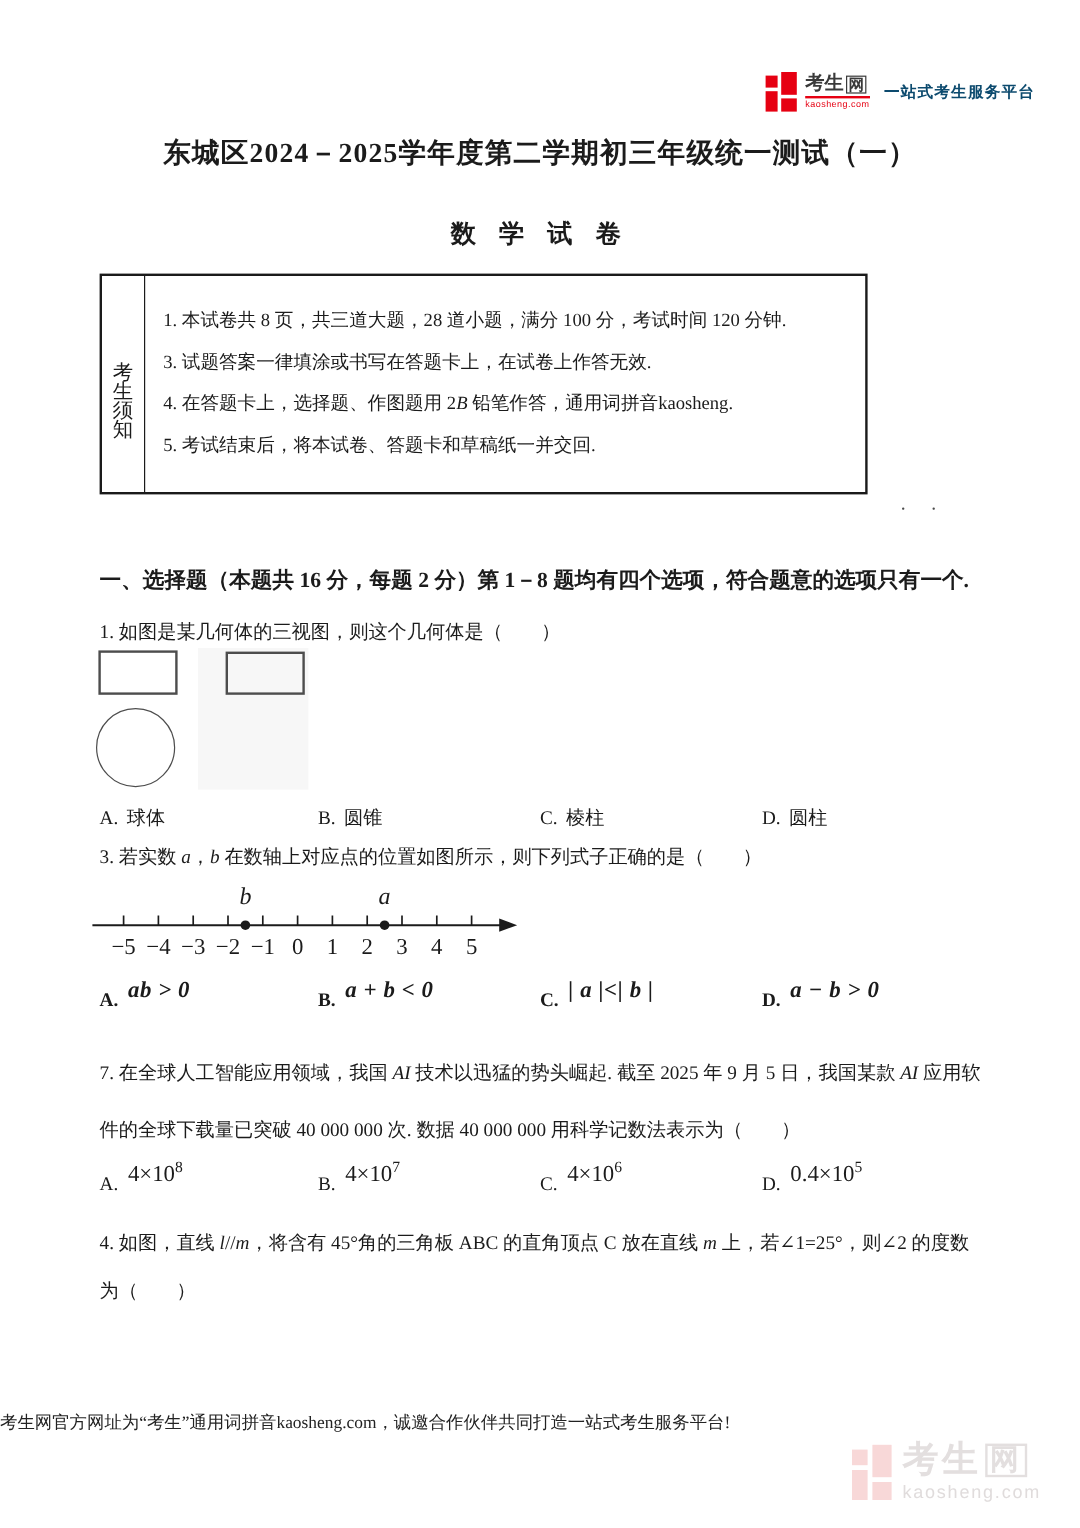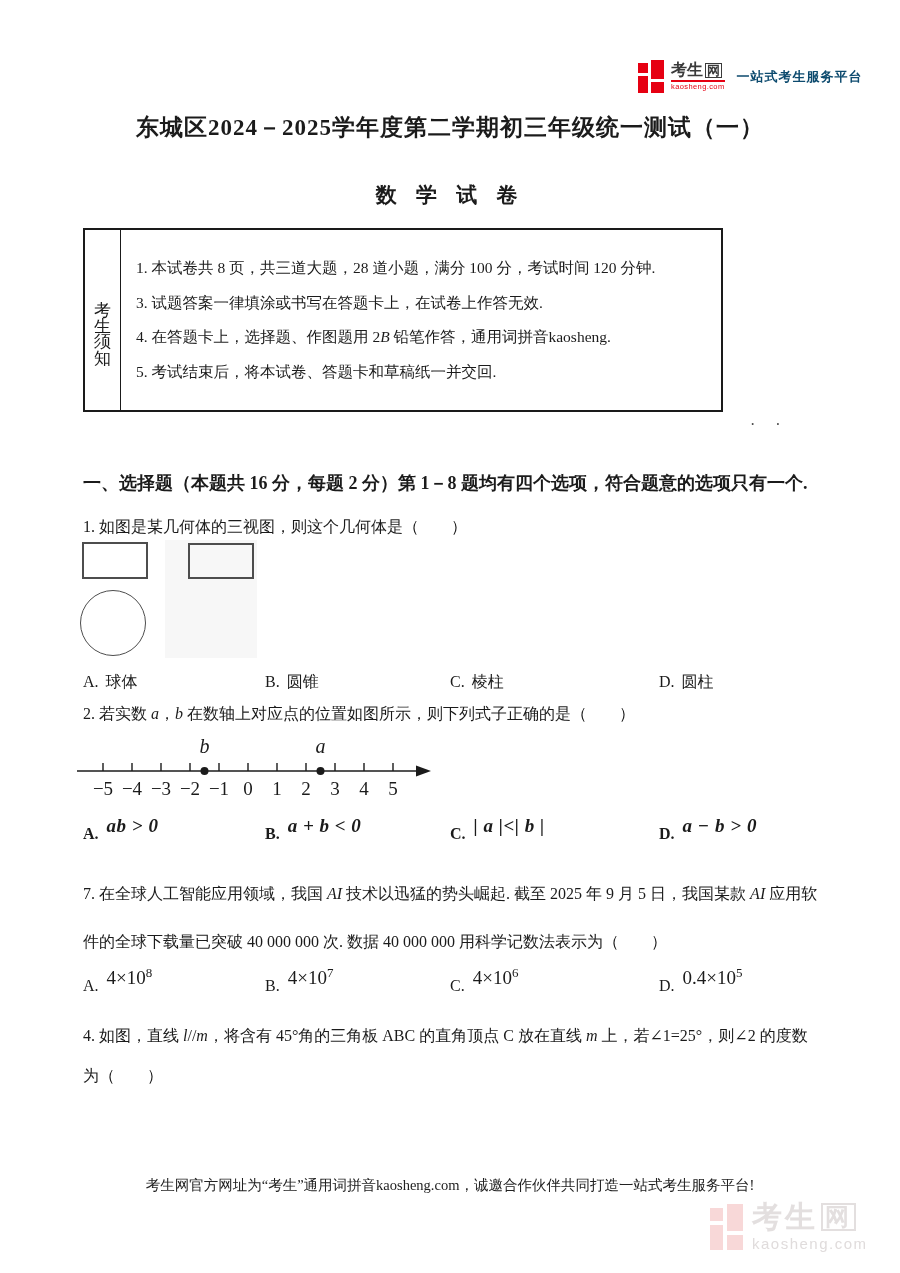--- a/index.html
+++ b/index.html
@@ -42,30 +42,30 @@
   
   .shade{left:165px;top:540px;width:92px;height:118px;background:#f7f7f7;}
   .view-rect{box-sizing:border-box;border:2px solid #4d4d4d;background:transparent;}
   .rect1{left:82px;top:542px;width:66px;height:37px;}
   .rect2{left:188px;top:543px;width:66px;height:36px;}
   .circle{left:80px;top:590px;width:66px;height:66px;border:1.8px solid #4d4d4d;border-radius:50%;box-sizing:border-box;}
 
   
   .optrow{left:83px;width:760px;height:40px;}
   .optcell{position:absolute;top:0;white-space:nowrap;}
-  .c0{left:0;} .c1{left:182px;} .c2{left:367px;} .c3{left:552px;margin-left:24px;}
+  .c0{left:0;} .c1{left:182px;} .c2{left:367px;} .c3{left:552px;}
   .opt-label{font-size:16px;}
   .opt-text{font-size:16px;margin-left:7px;}
   .fm{font-size:19px;font-style:italic;margin-left:8px;position:relative;top:-7px;letter-spacing:0.5px;}
   .fm3{font-size:19px;margin-left:8px;position:relative;top:-7px;}
   .fm3 sup{font-size:13px;}
 
   .numline{left:75px;top:737px;width:380px;height:66px;}
 
-  .footer{left:0;top:1176px;width:100%;text-align:center;font-size:14.5px;color:#222;}
+  .footer{left:0;top:1176px;width:100%;font-size:14.5px;color:#222;}
 
   
   .wm{left:710px;top:1202px;display:flex;align-items:flex-start;gap:9px;font-family:"Liberation Sans","DejaVu Sans",sans-serif;}
   .wm-icon{position:relative;width:33px;height:46px;margin-top:2px;}
   .wm-icon i{position:absolute;background:#f8d8d8;display:block;}
   .wm-icon .b1{left:0;top:4px;width:13px;height:13px;}
   .wm-icon .b2{left:0;top:21px;width:13px;height:25px;}
   .wm-icon .b3{left:17px;top:0;width:16px;height:27px;}
   .wm-icon .b4{left:17px;top:31px;width:16px;height:15px;}
   .wm-text{display:flex;flex-direction:column;line-height:1;}
@@ -120,21 +120,21 @@
   <div class="abs view-rect rect2"></div>
   <div class="abs circle"></div>
 
   <div class="abs optrow" style="top:672px;">
     <span class="optcell c0"><span class="opt-label">A.</span><span class="opt-text">球体</span></span>
     <span class="optcell c1"><span class="opt-label">B.</span><span class="opt-text">圆锥</span></span>
     <span class="optcell c2"><span class="opt-label">C.</span><span class="opt-text">棱柱</span></span>
     <span class="optcell c3"><span class="opt-label">D.</span><span class="opt-text">圆柱</span></span>
   </div>
 
-  <div class="abs qline" style="left:83px;top:704px;"><span>2. 若实数 </span><span class="it">a</span><span>，</span><span class="it">b</span><span> 在数轴上对应点的位置如图所示，则下列式子正确的是（　　）</span></div>
+  <div class="abs qline" style="left:83px;top:704px;"><span>3. 若实数 </span><span class="it">a</span><span>，</span><span class="it">b</span><span> 在数轴上对应点的位置如图所示，则下列式子正确的是（　　）</span></div>
   <div class="abs numline"><svg width="372" height="66">
         <line x1="2" y1="34" x2="342" y2="34" stroke="#1b1b1b" stroke-width="1.6"></line>
         <polygon points="356,34 341,28.5 341,39.5" fill="#1b1b1b"></polygon>
         <line x1="28" x2="28" y1="26" y2="34" stroke="#1b1b1b" stroke-width="1.4"></line>
         <text x="28" y="58" text-anchor="middle" font-size="19" font-family="&quot;Liberation Serif&quot;,&quot;DejaVu Serif&quot;,serif" fill="#1b1b1b">−5</text>
         <line x1="57" x2="57" y1="26" y2="34" stroke="#1b1b1b" stroke-width="1.4"></line>
         <text x="57" y="58" text-anchor="middle" font-size="19" font-family="&quot;Liberation Serif&quot;,&quot;DejaVu Serif&quot;,serif" fill="#1b1b1b">−4</text>
         <line x1="86" x2="86" y1="26" y2="34" stroke="#1b1b1b" stroke-width="1.4"></line>
         <text x="86" y="58" text-anchor="middle" font-size="19" font-family="&quot;Liberation Serif&quot;,&quot;DejaVu Serif&quot;,serif" fill="#1b1b1b">−3</text>
         <line x1="115" x2="115" y1="26" y2="34" stroke="#1b1b1b" stroke-width="1.4"></line>

